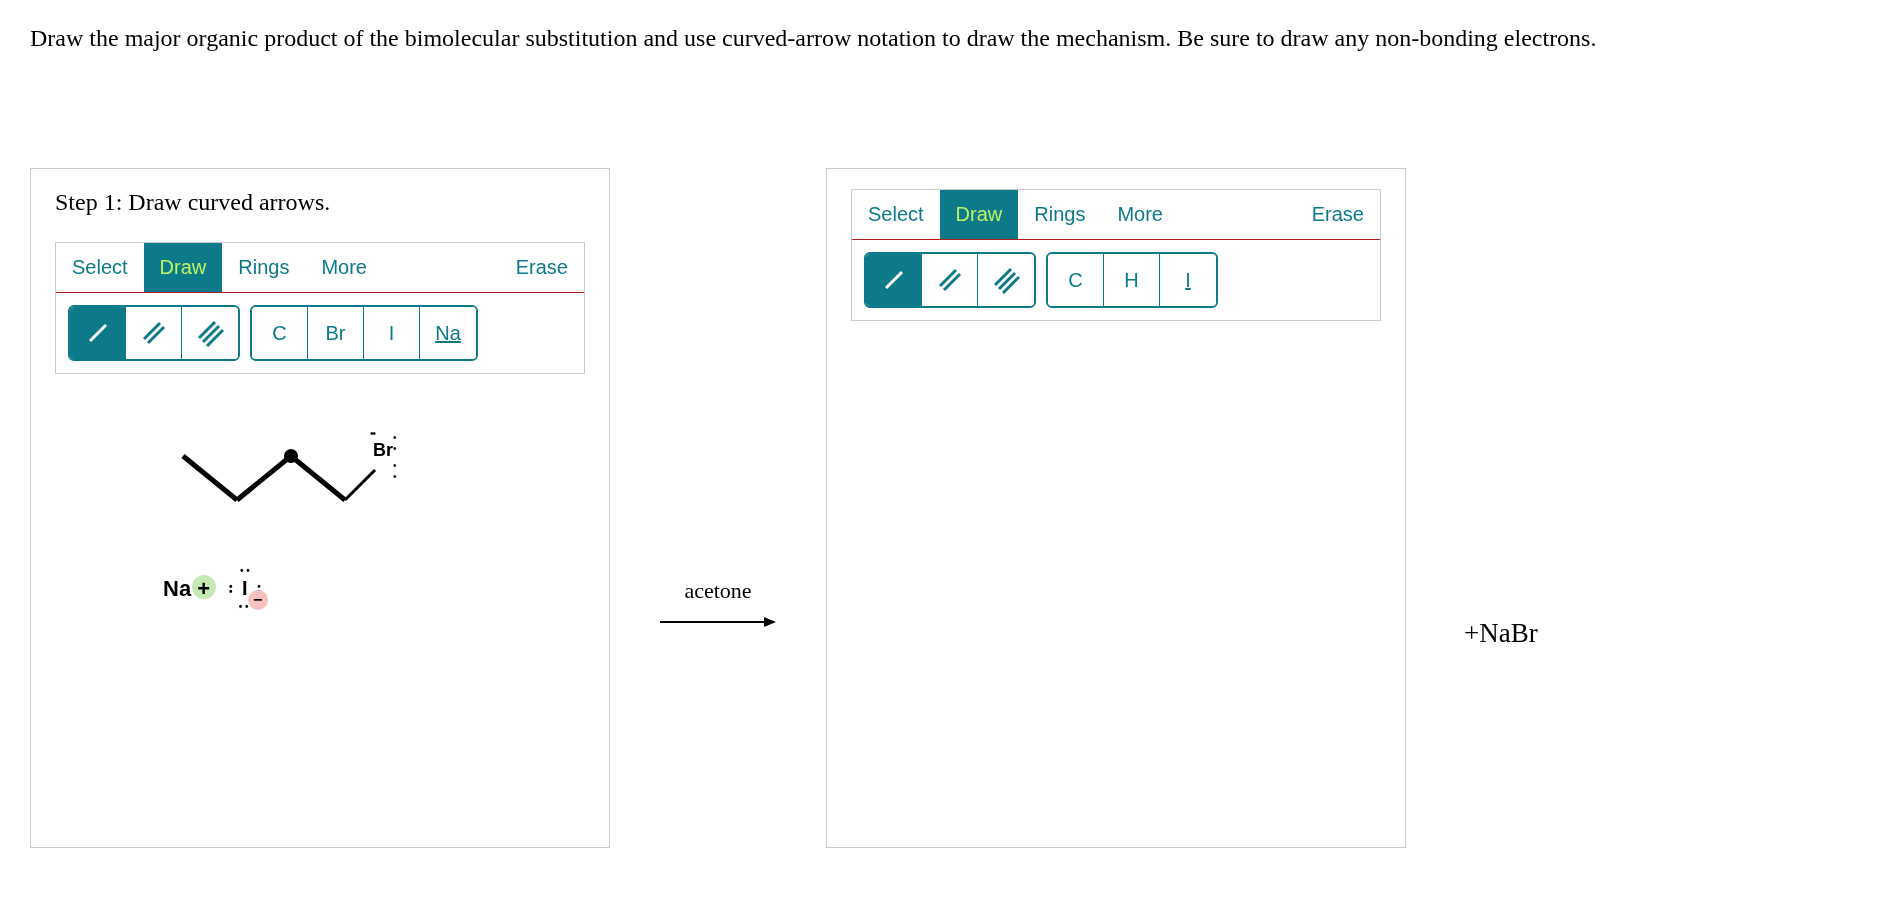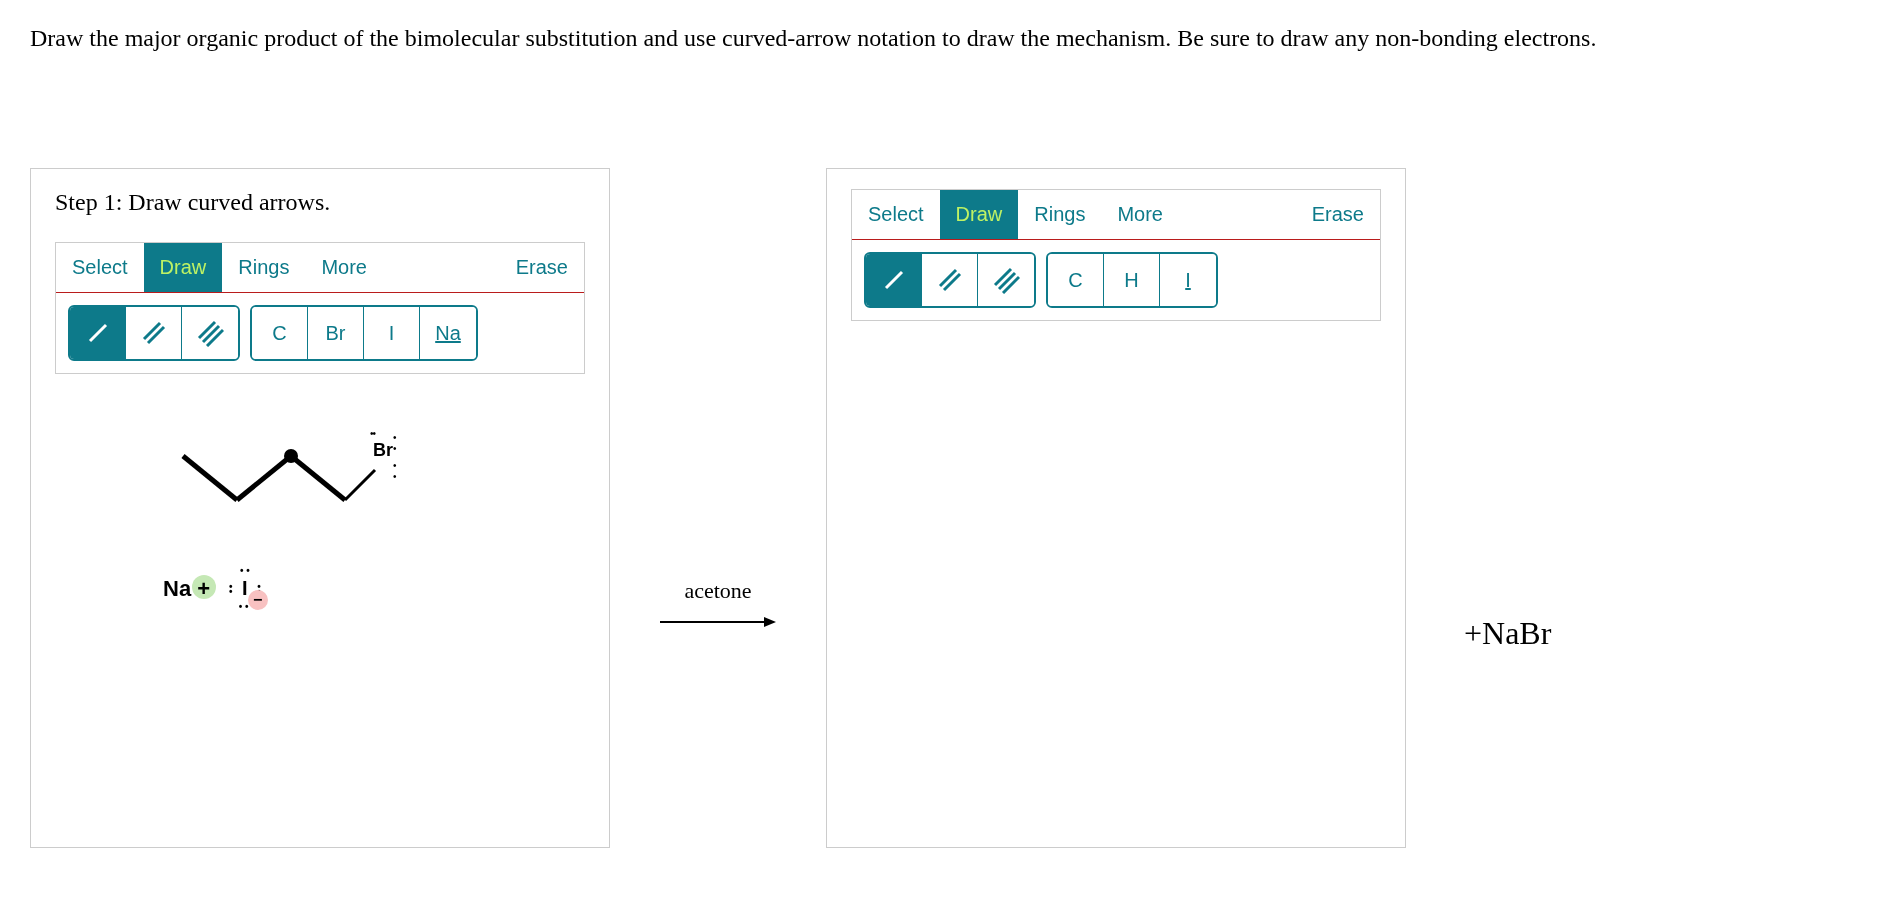--- a/index.html
+++ b/index.html
@@ -138,21 +138,21 @@
     font-family: Georgia, serif;
     padding: 0 10px;
     margin-top: 200px;
   }
   .arrow {
     margin-top: 8px;
     font-size: 22px;
   }
   .arrow svg { width: 120px; height: 20px; }
   .byproduct {
-    font-size: 32px;
+    font-size: 27px;
     font-family: Georgia, serif;
     align-self: center;
     margin-top: 250px;
     margin-left: 20px;
   }
 </style>
 </head>
 <body>
 
 <div class="question">Draw the major organic product of the bimolecular substitution and use curved-arrow notation to draw the mechanism. Be sure to draw any non-bonding electrons.</div>

